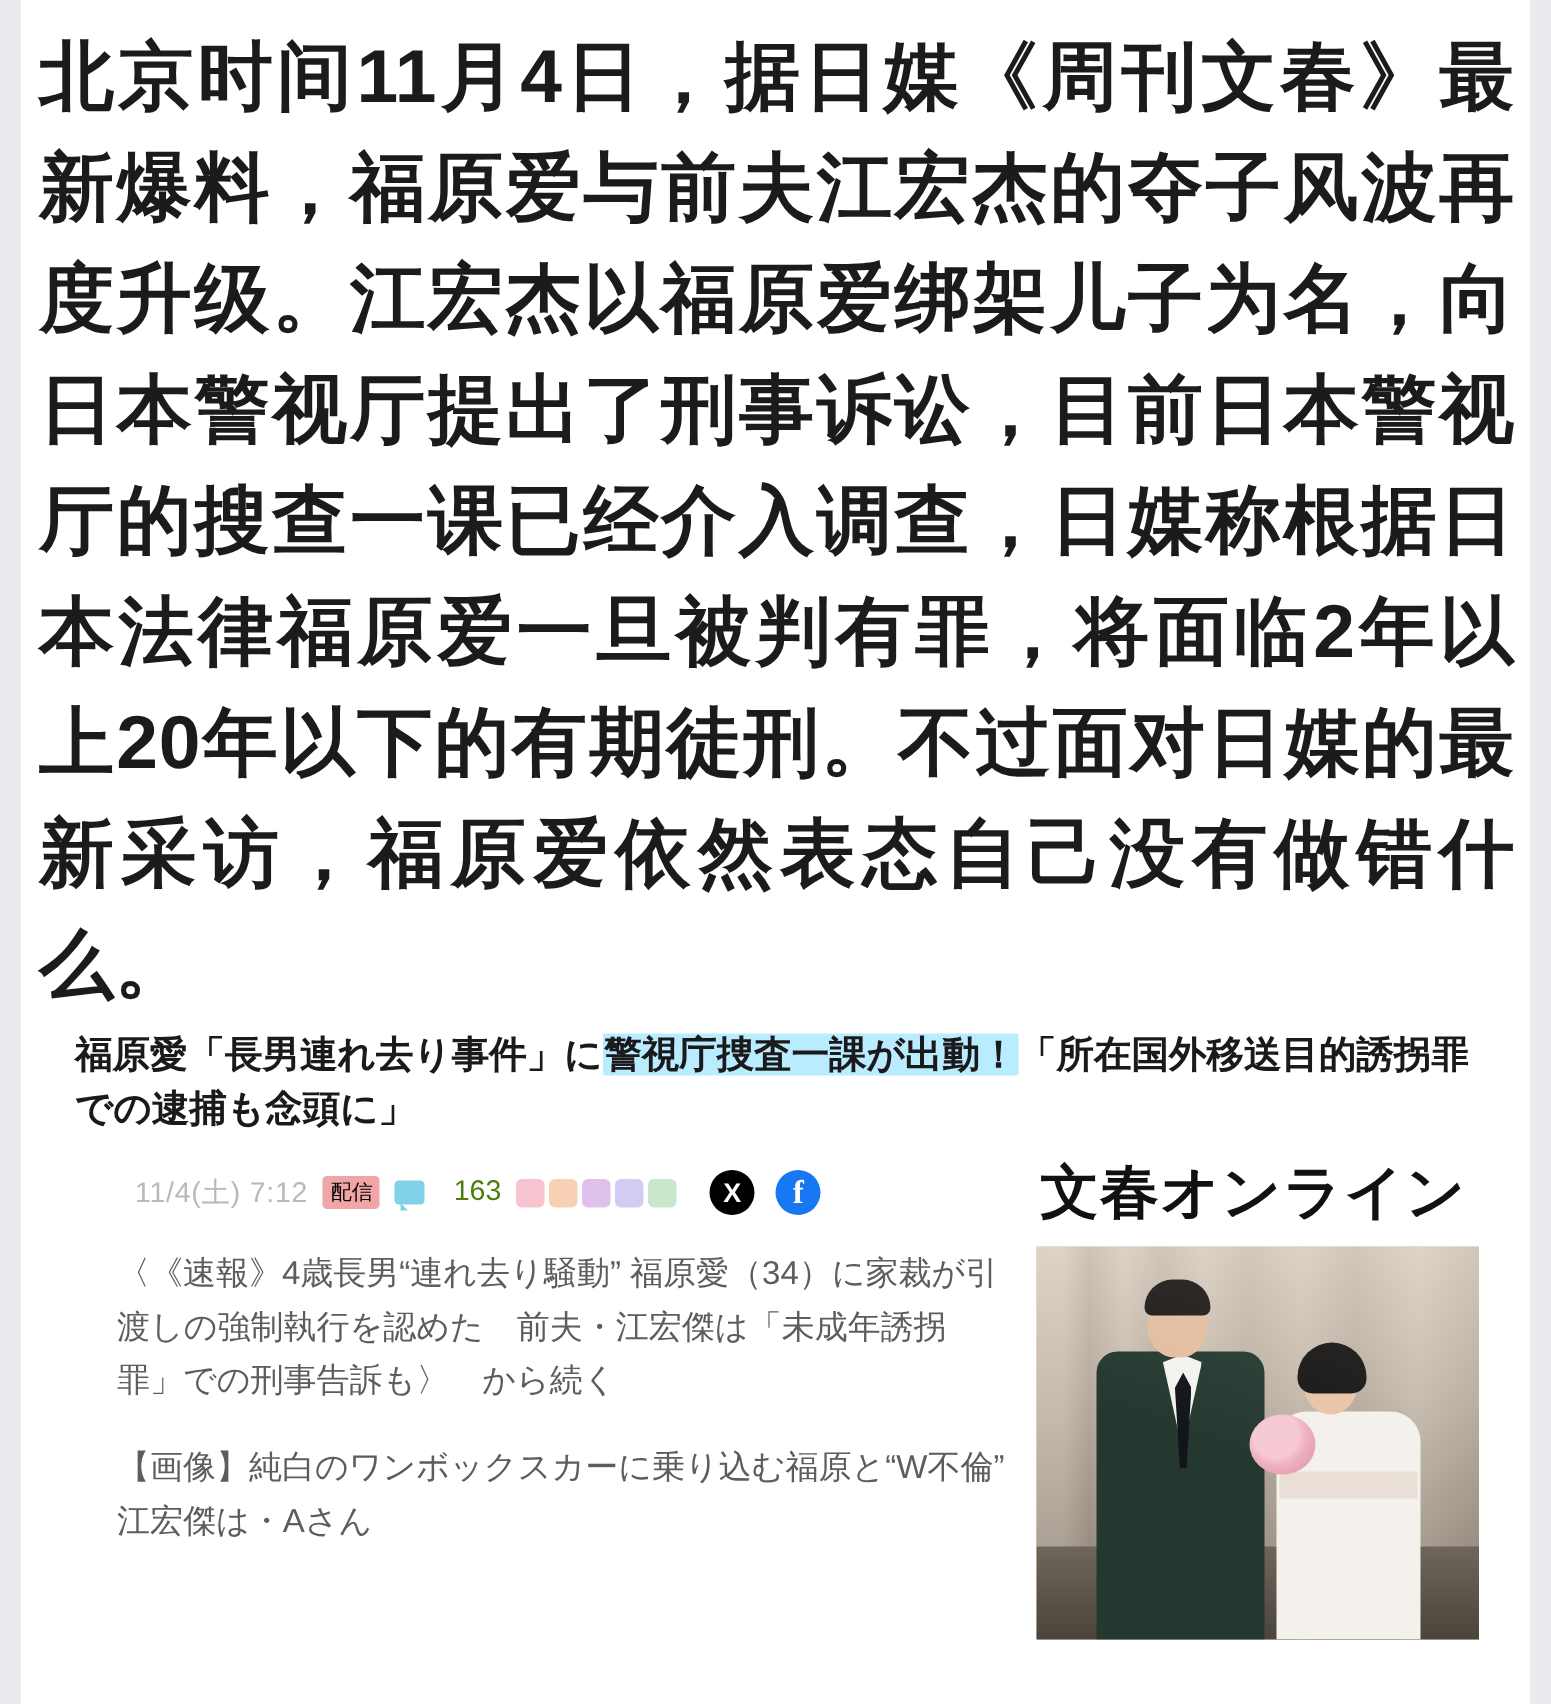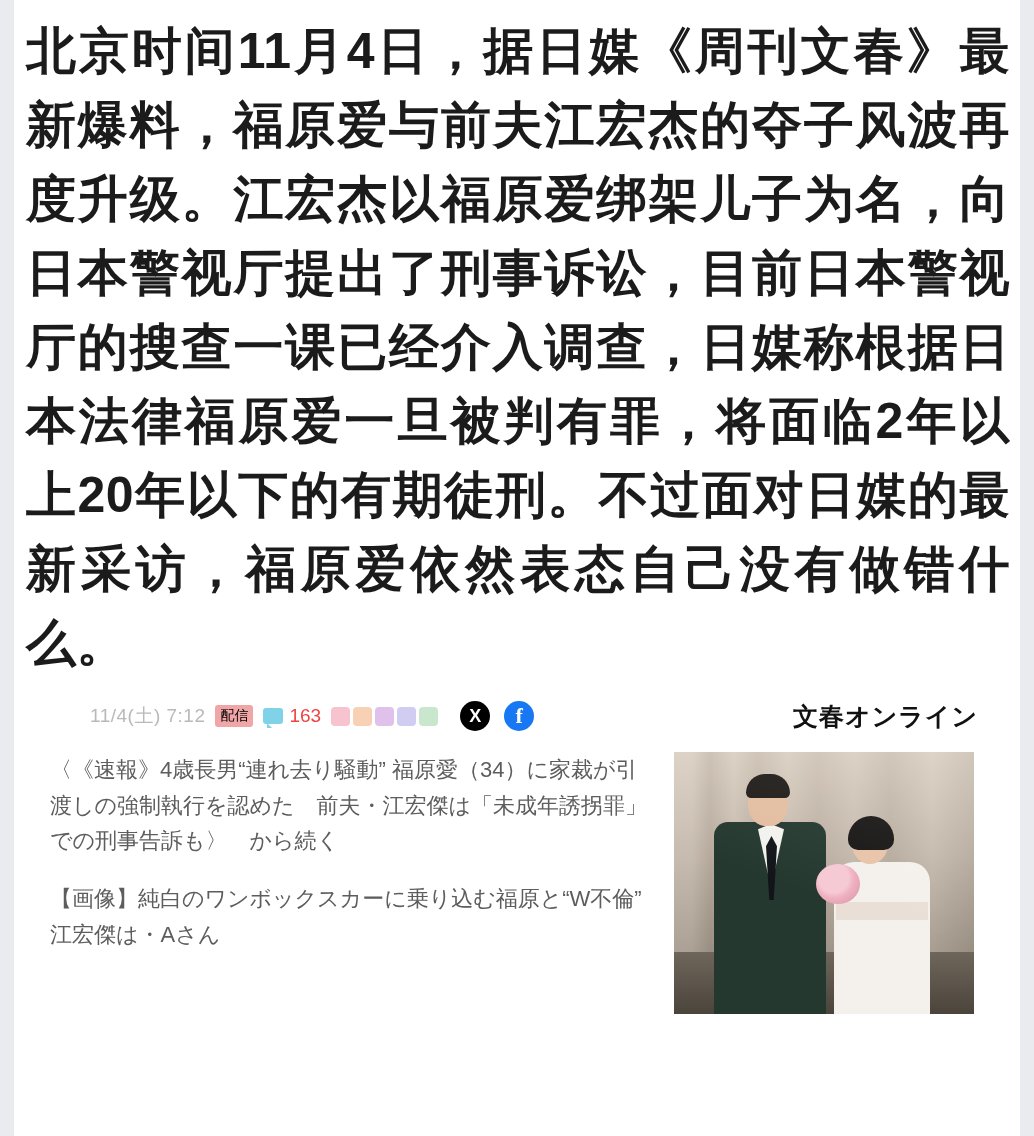--- a/index.html
+++ b/index.html
@@ -85,23 +85,23 @@
   .meta-share {
     font-size: 14px;
     color: #000000;
     background: #f0a6a6;
     border-radius: 3px;
     padding: 2px 5px;
   }
   .meta-comments {
     display: flex;
     align-items: center;
-    gap: 6px;
+    gap: 19px;
     font-size: 19px;
-    color: #ef4444;
+    color: #4d7c0f;
   }
   .bubble-icon {
     width: 20px;
     height: 16px;
     background: #7fd2e8;
     border-radius: 3px;
     position: relative;
   }
   .bubble-icon::after {
     content: "";
@@ -147,32 +147,33 @@
   }
   .social-fb {
     background: #1877f2;
     color: #ffffff;
     font-family: "Liberation Serif", serif;
     font-size: 22px;
     margin-left: 4px;
   }
   .brand {
     margin-left: auto;
-    font-size: 25px;
+    font-size: 39px;
     font-weight: bold;
     color: #111111;
     letter-spacing: 1px;
     padding-right: 8px;
     font-family: "DejaVu Sans", sans-serif;
   }
 
   .news-lower {
     display: flex;
     gap: 18px;
     padding: 14px 4px 0 4px;
+    margin-left: 28px;
   }
   .news-text {
     width: 606px;
   }
   .news-para {
     font-size: 22px;
     line-height: 1.62;
     color: #5d5d5d;
     margin: 0 0 22px 0;
     letter-spacing: 0px;
@@ -284,20 +285,23 @@
 
 <div class="page">
 
   <div class="edge left"></div>
   <div class="edge right"></div>
 
   <div class="article-body">北京时间11月4日，据日媒《周刊文春》最新爆料，福原爱与前夫江宏杰的夺子风波再度升级。江宏杰以福原爱绑架儿子为名，向日本警视厅提出了刑事诉讼，目前日本警视厅的搜查一课已经介入调查，日媒称根据日本法律福原爱一旦被判有罪，将面临2年以上20年以下的有期徒刑。不过面对日媒的最新采访，福原爱依然表态自己没有做错什么。</div>
 
   <div class="news-card">
 
+    <div class="news-headline">
+      <span>福原愛「長男連れ去り事件」に</span><span class="hl">警視庁捜査一課が出動！</span><span>「所在国外移送目的誘拐罪での逮捕も念頭に」</span>
+    </div>
 
     <div class="news-meta">
       <span class="meta-date">11/4(土) 7:12</span>
       <span class="meta-share">配信</span>
       <span class="meta-comments">
         <span class="bubble-icon"></span>
         <span>163</span>
       </span>
       <span class="pill-row">
         <span class="pill p1"></span>

